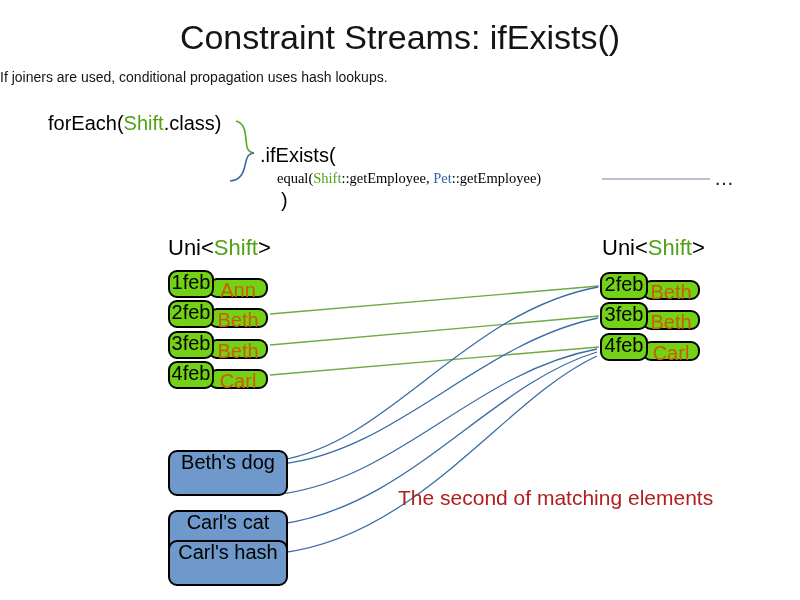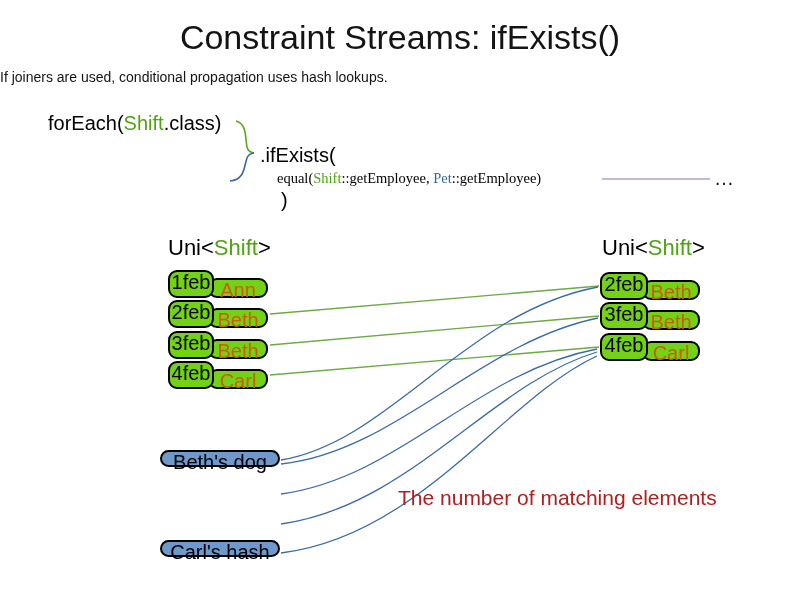--- a/index.html
+++ b/index.html
@@ -10,21 +10,21 @@
   svg.connector-layer { position:absolute; left:0; top:0; width:800px; height:600px; z-index:1; }
   .abs { position:absolute; z-index:2; }
   .title { left:0; top:18px; width:800px; text-align:center; font-size:34px; color:#141414; }
   .subtitle { left:0; top:69px; width:800px; text-align:left; font-size:14px; color:#141414; }
   .codeline { font-size:20px; white-space:nowrap; }
   .codesmall { font-size:14.5px; white-space:nowrap; }
   .cls-green { color:var(--green-text); }
   .cls-blue  { color:var(--blue-text); }
   .uni-label { font-size:22px; white-space:nowrap; }
   .srow { position:absolute; width:100px; height:28px; z-index:2; }
-  .prow { position:absolute; width:120px; height:17px; z-index:2; }
+  .prow { position:absolute; width:120px; height:46px; z-index:2;margin-left:8px; }
   .cellbox {
     position:absolute; box-sizing:border-box; border:2px solid #000; border-radius:9px;
     display:flex; align-items:flex-start; justify-content:center;
     font-size:20px; line-height:1;
   }
   .green-bg { background:var(--green-box); }
   .blue-bg  { background:var(--blue-box); }
   .name-cell { left:40px; right:0; top:0; bottom:0; color:var(--orange-text);margin-top:8px; }
   .date-cell { left:0; width:46px; top:0; bottom:0; color:#000; z-index:3; }
   .date-cell-r { width:48px; }
@@ -126,23 +126,28 @@
         <span>4feb</span>
       </div>
   </div>
 
 
   <div class="prow" style="left:160px; top:450px;">
     <div class="cellbox blue-bg pet-cell">
         <span>Beth's dog</span>
       </div>
   </div>
+  <div class="prow" style="left:160px; top:510px;">
+    <div class="cellbox blue-bg pet-cell">
+        <span>Carl's cat</span>
+      </div>
+  </div>
   <div class="prow" style="left:160px; top:540px;">
     <div class="cellbox blue-bg pet-cell">
         <span>Carl's hash</span>
       </div>
   </div>
 
   <div class="abs note" style="left:398px; top:485px;">
-    <div>The number of matching elements</div>
+    <div>The second of matching elements</div>
   </div>
 
 </div>
 
 </body></html>

